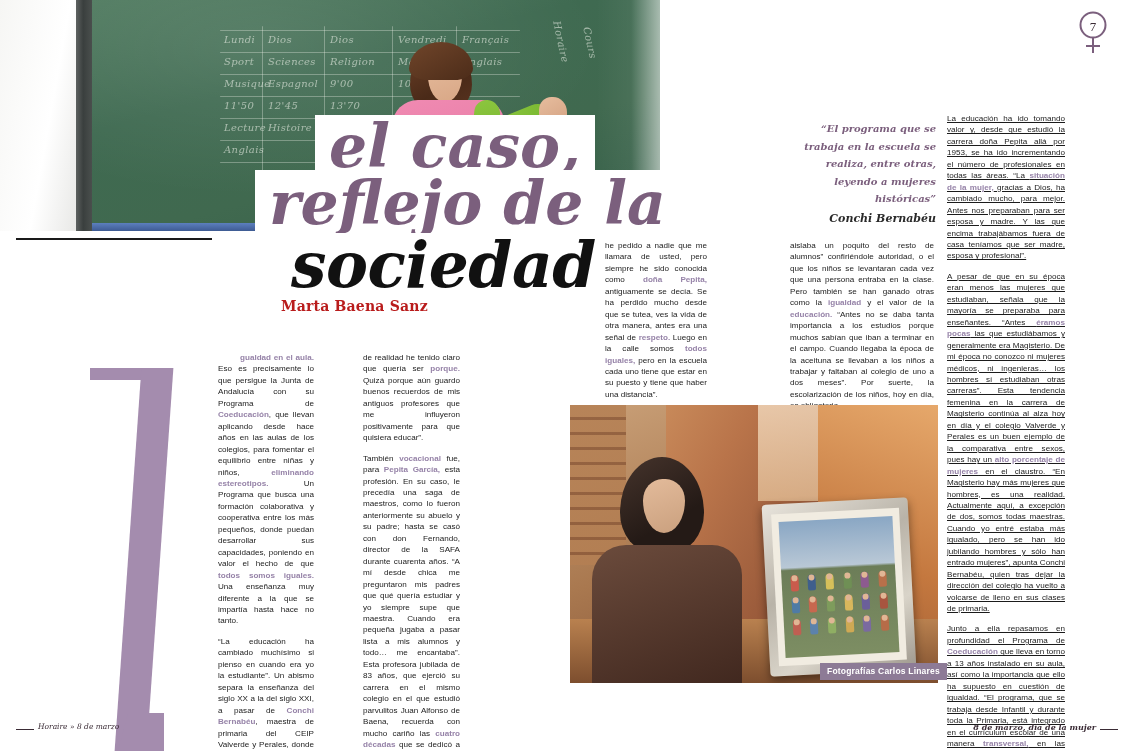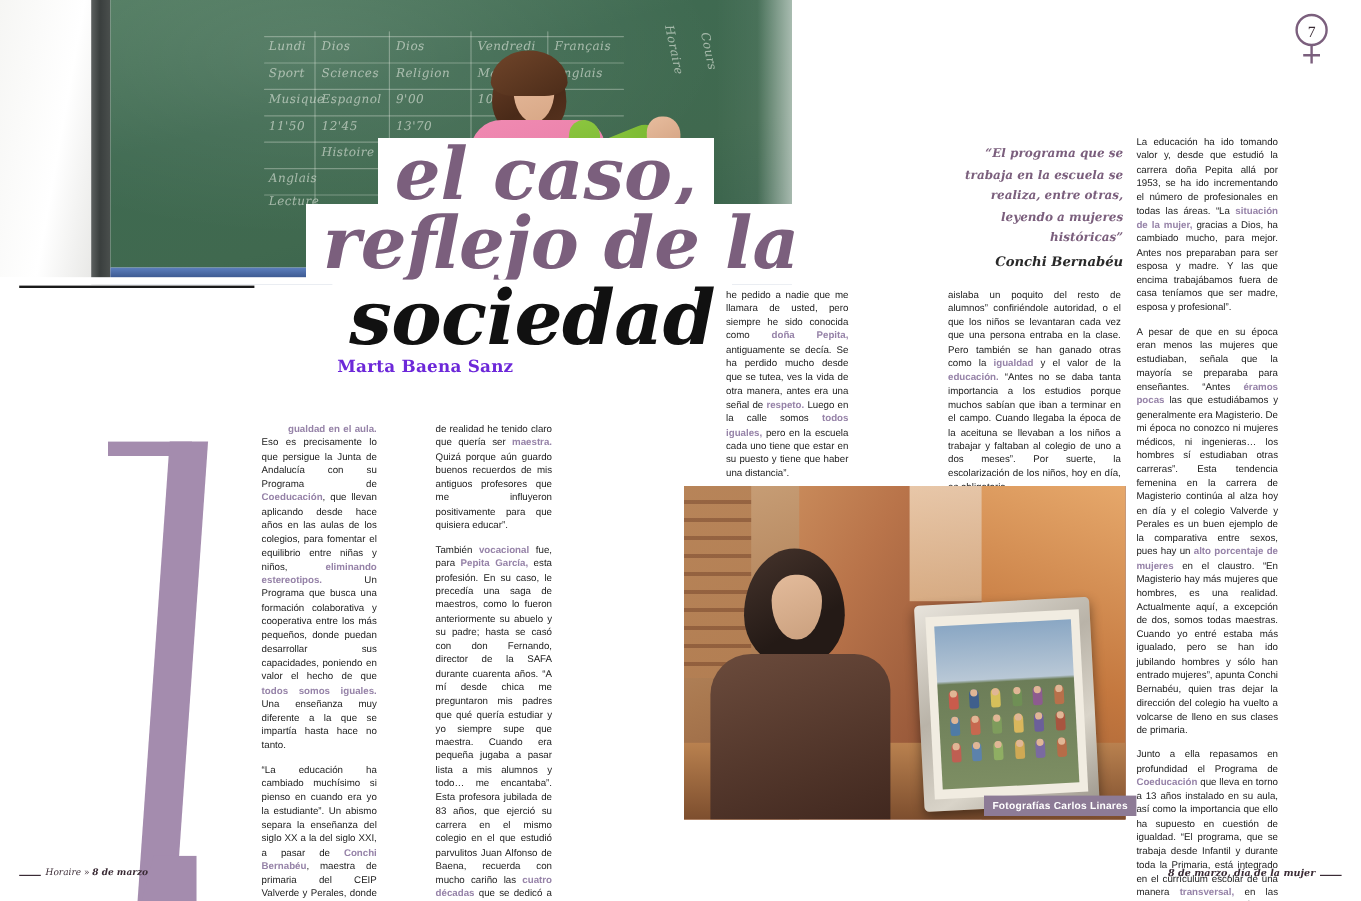--- a/index.html
+++ b/index.html
@@ -180,21 +180,21 @@
     color: #111111;
     letter-spacing: -.5px;
   }
   #byline {
     position: absolute;
     left: 281px; top: 298px;
     font-family: "DejaVu Serif", serif;
     font-weight: 700;
     font-size: 14px;
     letter-spacing: .2px;
-    color: #6d28d9;
+    color: #b91c1c;
   }
 
   
   #deco-i {
     position: absolute;
     left: 128px; top: 368px;
     width: 32px; height: 383px;
     background: #a48cae;
     transform: skewX(-4deg);
   }
@@ -230,21 +230,21 @@
     hyphens: auto;
   }
   .col p { margin: 0 0 9px 0; }
   .hl { color: #9683a8; font-weight: 700; }
 
   #col1 { left: 218px; top: 352px; width: 96px; height: 385px; }
   #col2 { left: 363px; top: 352px; width: 97px; height: 385px; }
   #col3 { left: 605px; top: 240px; width: 102px; height: 160px; }
   #col4a { left: 790px; top: 240px; width: 144px; height: 162px; }
   #col4b { left: 790px; top: 408px; width: 144px; height: 330px; }
-  #col5 { left: 947px; top: 113px; width: 118px; height: 620px; }
+  #col5 { left: 947px; top: 113px; width: 118px; height: 620px; text-decoration: underline; }
 
   
   #pullquote {
     position: absolute;
     left: 790px; top: 120px;
     width: 146px;
     font-family: "DejaVu Serif", serif;
     font-style: italic;
     font-weight: 700;
     font-size: 10px;
@@ -353,21 +353,21 @@
 
   
   #footer-left {
     position: absolute; left: 38px; top: 722px;
     font-family: "DejaVu Serif", serif;
     font-size: 7.5px;
     color: #3a2b35;
     white-space: nowrap;
   }
   #footer-left .fl-brand { font-style: italic; }
-  #footer-left .fl-strong { font-weight: 700; font-style: italic; }
+  #footer-left .fl-strong { font-weight: 400; font-style: italic; }
   #footer-right {
     position: absolute; right: 38px; top: 722px;
     font-family: "DejaVu Serif", serif;
     font-style: italic;
     font-weight: 700;
     font-size: 8px;
     color: #3a2b35;
     white-space: nowrap;
   }
   #footer-wedge {
@@ -406,21 +406,21 @@
     <div class="chalk-word" style="left:238px; top:56px;">Religion</div>
     <div class="chalk-word" style="left:306px; top:56px;">Math</div>
     <div class="chalk-word" style="left:370px; top:56px;">Anglais</div>
     <div class="chalk-word" style="left:132px; top:78px;">Musique</div>
     <div class="chalk-word" style="left:176px; top:78px;">Espagnol</div>
     <div class="chalk-word" style="left:238px; top:78px;">9'00</div>
     <div class="chalk-word" style="left:306px; top:78px;">10'55</div>
     <div class="chalk-word" style="left:132px; top:100px;">11'50</div>
     <div class="chalk-word" style="left:176px; top:100px;">12'45</div>
     <div class="chalk-word" style="left:238px; top:100px;">13'70</div>
-    <div class="chalk-word" style="left:132px; top:122px;margin-top:41px;">Lecture</div>
+    <div class="chalk-word" style="left:132px; top:122px;">Lecture</div>
     <div class="chalk-word" style="left:176px; top:122px;">Histoire</div>
     <div class="chalk-word" style="left:132px; top:144px;">Anglais</div>
     <div class="chalk-word" style="left:470px; top:20px; transform:rotate(78deg); transform-origin:left top;">Horaire</div>
     <div class="chalk-word" style="left:500px; top:26px; transform:rotate(78deg); transform-origin:left top;">Cours</div>
 
     <div class="t-hair"></div>
     <div class="t-face"></div>
     <div class="t-hair-front"></div>
     <div class="t-body"></div>
     <div class="t-collar-green"></div>
@@ -451,21 +451,21 @@
 <div id="byline">Marta Baena Sanz</div>
 
 <div id="deco-i-serif"></div>
 <div id="deco-i"></div>
 
 <div class="col" id="col1">
     <p style="text-indent: 22px;"><span class="hl">gualdad en el aula.</span><span> Eso es precisamente lo que persigue la Junta de Andalucía con su Programa de </span><span class="hl">Coeducación</span><span>, que llevan aplicando desde hace años en las aulas de los colegios, para fomentar el equilibrio entre niñas y niños, </span><span class="hl">eliminando estereotipos.</span><span> Un Programa que busca una formación colaborativa y cooperativa entre los más pequeños, donde puedan desarrollar sus capacidades, poniendo en valor el hecho de que </span><span class="hl">todos somos iguales.</span><span> Una enseñanza muy diferente a la que se impartía hasta hace no tanto.</span></p>
     <p><span>“La educación ha cambiado muchísimo si pienso en cuando era yo la estudiante”. Un abismo separa la enseñanza del siglo XX a la del siglo XXI, a pasar de </span><span class="hl">Conchi Bernabéu</span><span>, maestra de primaria del CEIP Valverde y Perales, donde también estuvo de directora durante nueve años. </span></p>
   </div>
 <div class="col" id="col2">
-    <p><span>de realidad he tenido claro que quería ser </span><span class="hl">maestra.</span><span> Quizá porque aún guardo buenos recuerdos de mis antiguos profesores que me influyeron positivamente para que quisiera educar”.</span></p>
+    <p><span>de realidad he tenido claro que quería ser </span><span class="hl">porque.</span><span> Quizá porque aún guardo buenos recuerdos de mis antiguos profesores que me influyeron positivamente para que quisiera educar”.</span></p>
     <p><span>También </span><span class="hl">vocacional</span><span> fue, para </span><span class="hl">Pepita García,</span><span> esta profesión. En su caso, le precedía una saga de maestros, como lo fueron anteriormente su abuelo y su padre; hasta se casó con don Fernando, director de la SAFA durante cuarenta años. “A mí desde chica me preguntaron mis padres que qué quería estudiar y yo siempre supe que maestra. Cuando era pequeña jugaba a pasar lista a mis alumnos y todo… me encantaba”. Esta profesora jubilada de 83 años, que ejerció su carrera en el mismo colegio en el que estudió parvulitos Juan Alfonso de Baena, recuerda con mucho cariño las </span><span class="hl">cuatro décadas</span><span> que se dedicó a la enseñanza que, para ella, ha ganado y perdido cosas a lo largo de estos años.</span></p>
   </div>
 <div class="col" id="col3">
     <p><span>he pedido a nadie que me llamara de usted, pero siempre he sido conocida como </span><span class="hl">doña Pepita,</span><span> antiguamente se decía. Se ha perdido mucho desde que se tutea, ves la vida de otra manera, antes era una señal de </span><span class="hl">respeto.</span><span> Luego en la calle somos </span><span class="hl">todos iguales,</span><span> pero en la escuela cada uno tiene que estar en su puesto y tiene que haber una distancia”.</span></p>
     <p><span>Ella señala que se han perdido cosas como el tratarse de usted, la tarima que elevaba al maestro en el aula y “que le</span></p>
   </div>
 <div class="col" id="col4a">
     <p><span>aislaba un poquito del resto de alumnos” confiriéndole autoridad, o el que los niños se levantaran cada vez que una persona entraba en la clase. Pero también se han ganado otras como la </span><span class="hl">igualdad</span><span> y el valor de la </span><span class="hl">educación.</span><span> “Antes no se daba tanta importancia a los estudios porque muchos sabían que iban a terminar en el campo. Cuando llegaba la época de la aceituna se llevaban a los niños a trabajar y faltaban al colegio de uno a dos meses”. Por suerte, la escolarización de los niños, hoy en día, es obligatoria.</span></p>
   </div>
 <div class="col" id="col5">

